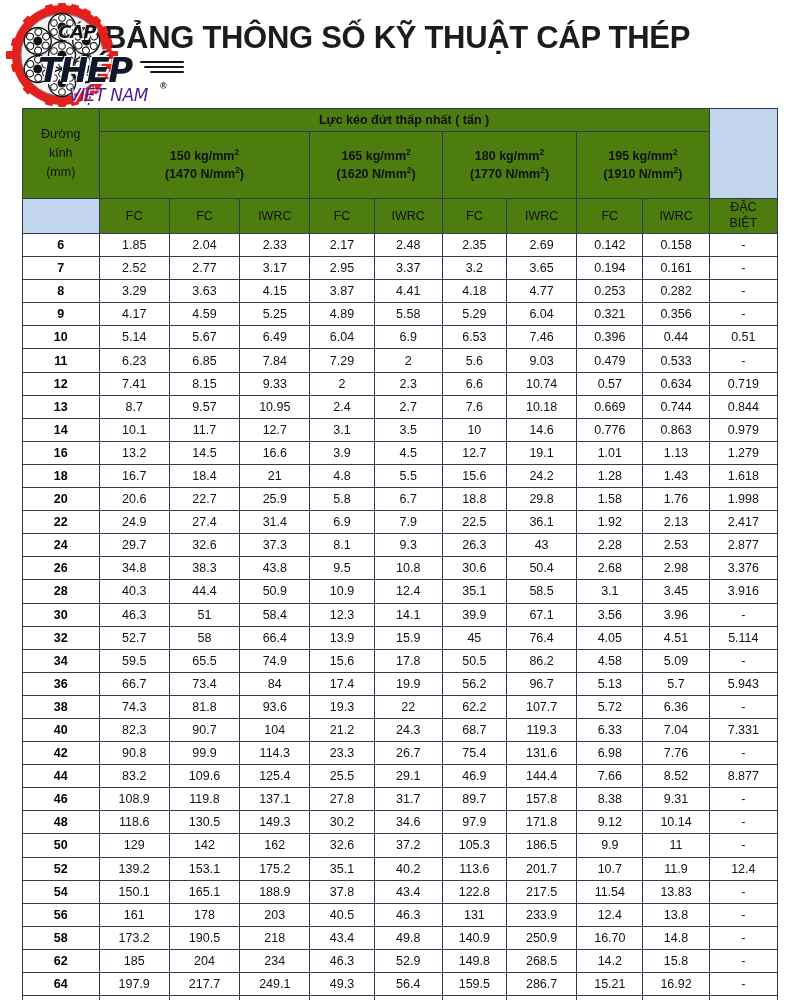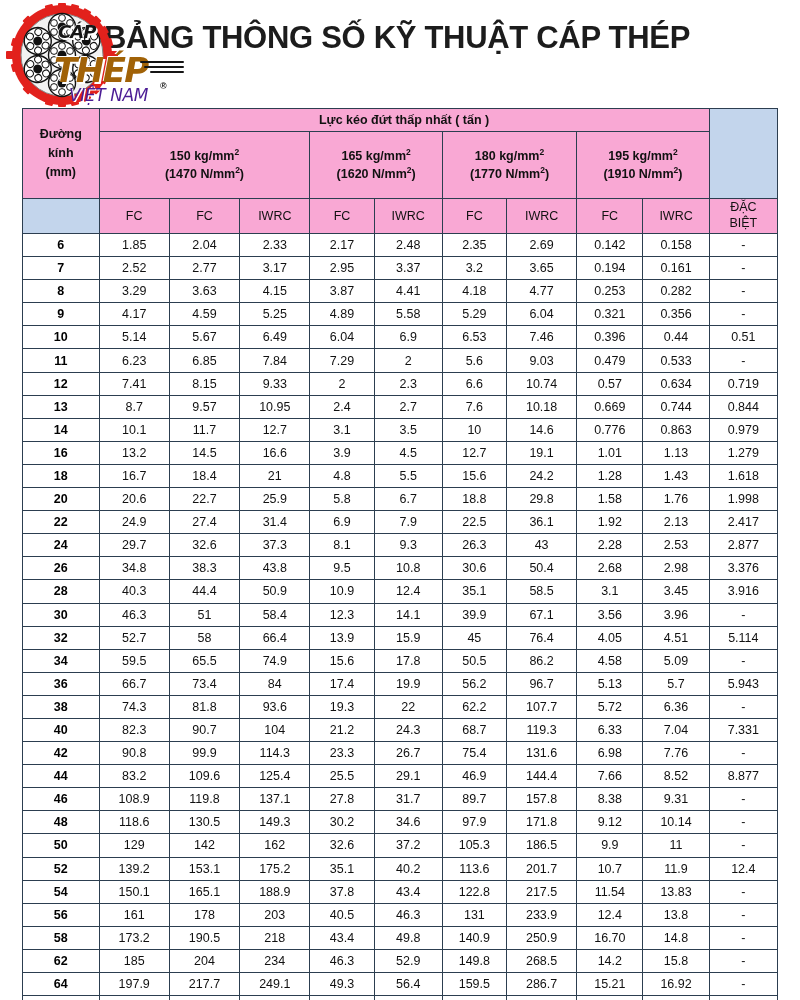--- a/index.html
+++ b/index.html
@@ -53,26 +53,26 @@
     font-weight: bold;
     font-style: italic;
     color: #151515;
     font-family: "DejaVu Sans", sans-serif;
     letter-spacing: -1px;
     text-shadow: 1.5px 1.5px 0 #ffffff, -0.5px -0.5px 0 #ffffff;
     z-index: 6;
   }
   .logo-word-thep {
     position: absolute;
-    left: 48px;
+    left: 32px;
     top: 47px;
     font-size: 34px;
     font-weight: bold;
     font-style: italic;
-    color: #a16207;
+    color: #0f172a;
     font-family: "DejaVu Sans", sans-serif;
     letter-spacing: -1.5px;
     text-shadow: 2px 2px 0 #ffffff, -0.7px -0.7px 0 #ffffff;
     z-index: 6;
   }
   .logo-lines {
     position: absolute;
     left: 134px;
     top: 58px;
     width: 44px;
@@ -126,39 +126,39 @@
   }
   table.spec th, table.spec td {
     border: 1px solid #2c3e50;
     text-align: center;
     vertical-align: middle;
     font-size: 12.5px;
     color: #111111;
     padding: 0;
   }
   thead th {
-    background: #f9a8d4;
+    background: #4d7c0f;
     font-weight: bold;
     color: #12171d;
   }
   th.grp-title {
     height: 22px;
     font-size: 13px;
   }
   th.grp {
     height: 66px;
     font-size: 13px;
     line-height: 1.45;
     font-weight: bold;
   }
   th.diam {
     height: 88px;
     font-size: 13px;
     line-height: 1.5;
-    font-weight: bold;
+    font-weight: normal;
     margin-top: 44px;
   }
   th.sub {
     height: 34px;
     font-size: 12.5px;
     font-weight: normal;
   }
   th.sub.two-line { line-height: 1.25; }
   th.blank { background: #c3d5ec; }
 

